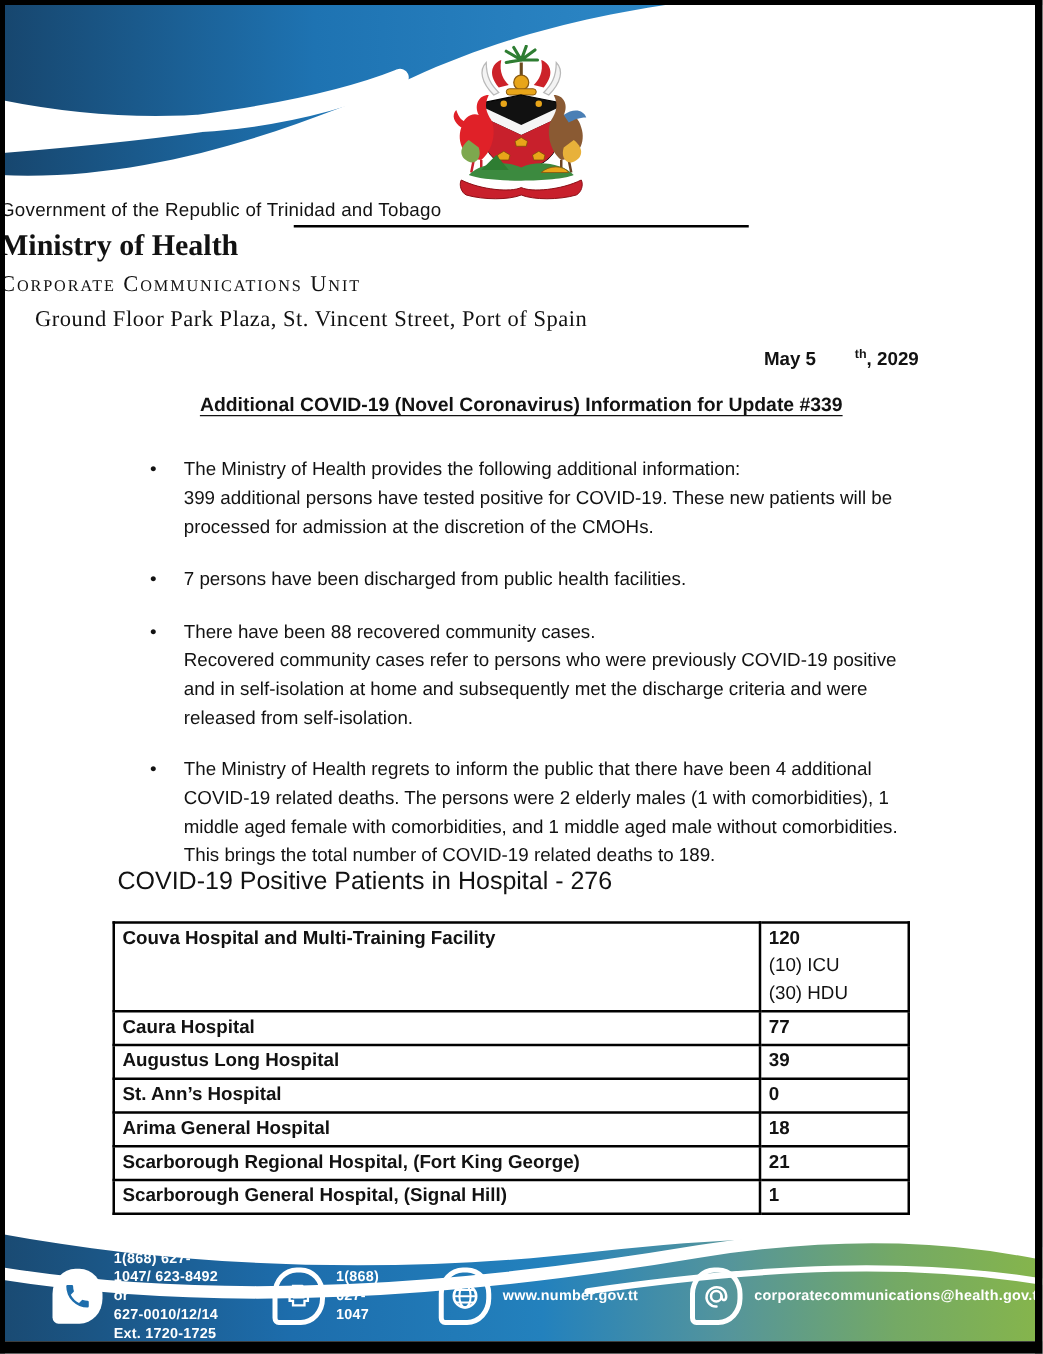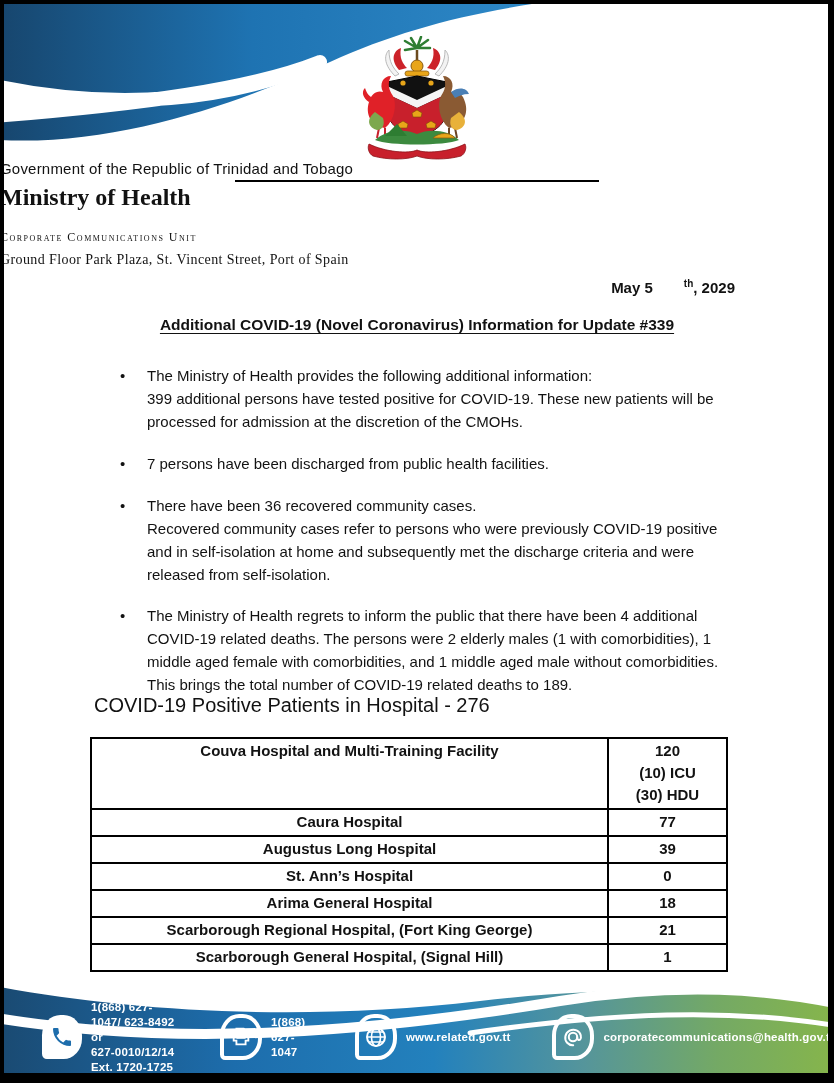--- a/index.html
+++ b/index.html
@@ -15,40 +15,40 @@
   .edge-right{top:0;right:0;width:6px;height:100%;}
 
   .top-swoosh{position:absolute;top:0;left:0;z-index:1;}
 
   .crest{position:absolute;top:36px;left:0;width:100%;display:flex;justify-content:center;z-index:2;}
 
   .header-block{position:absolute;top:160px;left:0;width:100%;text-align:left;z-index:2;}
   .gov-line{font-size:15px;letter-spacing:.2px;}
   .divider{width:364px;height:2px;background:#000;margin:3px auto 2px auto;}
   .ministry{font-family:"Liberation Serif","DejaVu Serif",serif;font-weight:bold;font-size:24px;margin-top:2px;}
-  .ccu{font-family:"Liberation Serif","DejaVu Serif",serif;font-variant:small-caps;font-size:12px;letter-spacing:1.5px;margin-top:19px;}
-  .address{font-family:"Liberation Serif","DejaVu Serif",serif;font-size:14px;letter-spacing:.4px;margin-top:7px;}
+  .ccu{font-family:"Liberation Serif","DejaVu Serif",serif;font-variant:small-caps;font-size:18px;letter-spacing:1.5px;margin-top:6px;}
+  .address{font-family:"Liberation Serif","DejaVu Serif",serif;font-size:18px;letter-spacing:.4px;margin-top:7px;margin-left:28px;}
 
   .date-line{position:absolute;top:278px;right:99px;font-weight:bold;font-size:15px;z-index:2;}
   .date-line sup{font-size:10px;padding-left:31px;}
 
   .doc-title{position:absolute;top:316px;left:0;width:100%;text-align:center;
     font-weight:bold;font-size:15.5px;z-index:2;}
   .doc-title span{text-decoration:underline;text-underline-offset:3px;}
 
   .bullet{position:absolute;left:120px;width:620px;font-size:15px;line-height:23px;z-index:2;display:flex;}
   .bullet .dot{width:27px;flex:0 0 27px;font-size:15px;}
   .bullet .btxt{flex:1;}
   .b1{top:364px;} .b2{top:452px;} .b3{top:494px;} .b4{top:604px;}
 
   .table-title{position:absolute;top:694px;left:94px;font-weight:normal;font-size:20px;z-index:2;}
   table.hosp{position:absolute;top:737px;left:90px;width:638px;border-collapse:collapse;z-index:2;}
-  table.hosp td{border:2px solid #000;font-size:15px;font-weight:bold;padding:1px 6px 2px 6px;vertical-align:top;line-height:22px;text-align:center;}
+  table.hosp td{border:2px solid #000;font-size:15px;font-weight:bold;padding:1px 6px 2px 6px;vertical-align:top;line-height:22px;}
   table.hosp td.num{width:105px;margin-left:21px;}
-  table.hosp .detail{font-weight:bold;}
+  table.hosp .detail{font-weight:normal;}
 
   .footer{position:absolute;left:0;bottom:10px;width:834px;height:88px;z-index:5;}
   .footer svg.waves{position:absolute;top:0;left:0;}
   .footer-items{position:absolute;top:16px;left:0;width:100%;height:72px;display:flex;align-items:center;z-index:6;}
   .f-item{display:flex;align-items:center;}
   .f-icon{width:40px;height:44px;flex:0 0 40px;display:flex;align-items:center;justify-content:center;
     border-radius:46% 46% 46% 12%;}
   .f-icon.solid{background:#fff;}
   .f-icon.ring{border:4px solid #fff;width:34px;height:38px;flex-basis:34px;}
   .f-text{color:#fff;font-weight:bold;font-size:11.5px;line-height:15px;margin-left:9px;letter-spacing:.2px;}
@@ -153,21 +153,21 @@
   <div class="bullet b2">
     <div class="dot">•</div>
     <div class="btxt">
       <div>7 persons have been discharged from public health facilities.</div>
     </div>
   </div>
 
   <div class="bullet b3">
     <div class="dot">•</div>
     <div class="btxt">
-      <div>There have been 36 recovered community cases.</div>
+      <div>There have been 88 recovered community cases.</div>
       <div>Recovered community cases refer to persons who were previously COVID-19 positive and in self-isolation at home and subsequently met the discharge criteria and were released from self-isolation.</div>
     </div>
   </div>
 
   <div class="bullet b4">
     <div class="dot">•</div>
     <div class="btxt">
       <div>The Ministry of Health regrets to inform the public that there have been 4 additional COVID-19 related deaths. The persons were 2 elderly males (1 with comorbidities), 1 middle aged female with comorbidities, and 1 middle aged male without comorbidities. This brings the total number of COVID-19 related deaths to 189.</div>
     </div>
   </div>
@@ -252,21 +252,21 @@
       </div>
 
       <div class="f-item" style="margin-left:42px;">
         <div class="f-icon ring">
           <svg width="24" height="24" viewBox="0 0 24 24">
             <circle cx="12" cy="12" r="9" fill="none" stroke="#ffffff" stroke-width="2"></circle>
             <ellipse cx="12" cy="12" rx="4.5" ry="9" fill="none" stroke="#ffffff" stroke-width="1.6"></ellipse>
             <path d="M3.5,12 L20.5,12 M5,7 L19,7 M5,17 L19,17" stroke="#ffffff" stroke-width="1.6" fill="none"></path>
           </svg>
         </div>
-        <div class="f-text">www.related.gov.tt</div>
+        <div class="f-text">www.number.gov.tt</div>
       </div>
 
       <div class="f-item" style="margin-left:42px;">
         <div class="f-icon ring">
           <svg width="24" height="24" viewBox="0 0 24 24">
             <circle cx="12" cy="12" r="4.2" fill="none" stroke="#ffffff" stroke-width="2"></circle>
             <path d="M16.2,12 C16.2,15 18,15.6 19.2,14.6 C20.4,13.4 20.6,7.5 15.6,5.4 C10.8,3.4 5.4,6.2 4.4,11.2 C3.4,16.4 7.4,20.4 12.2,20.2" fill="none" stroke="#ffffff" stroke-width="2" stroke-linecap="round"></path>
           </svg>
         </div>
         <div class="f-text">corporatecommunications@health.gov.tt</div>

